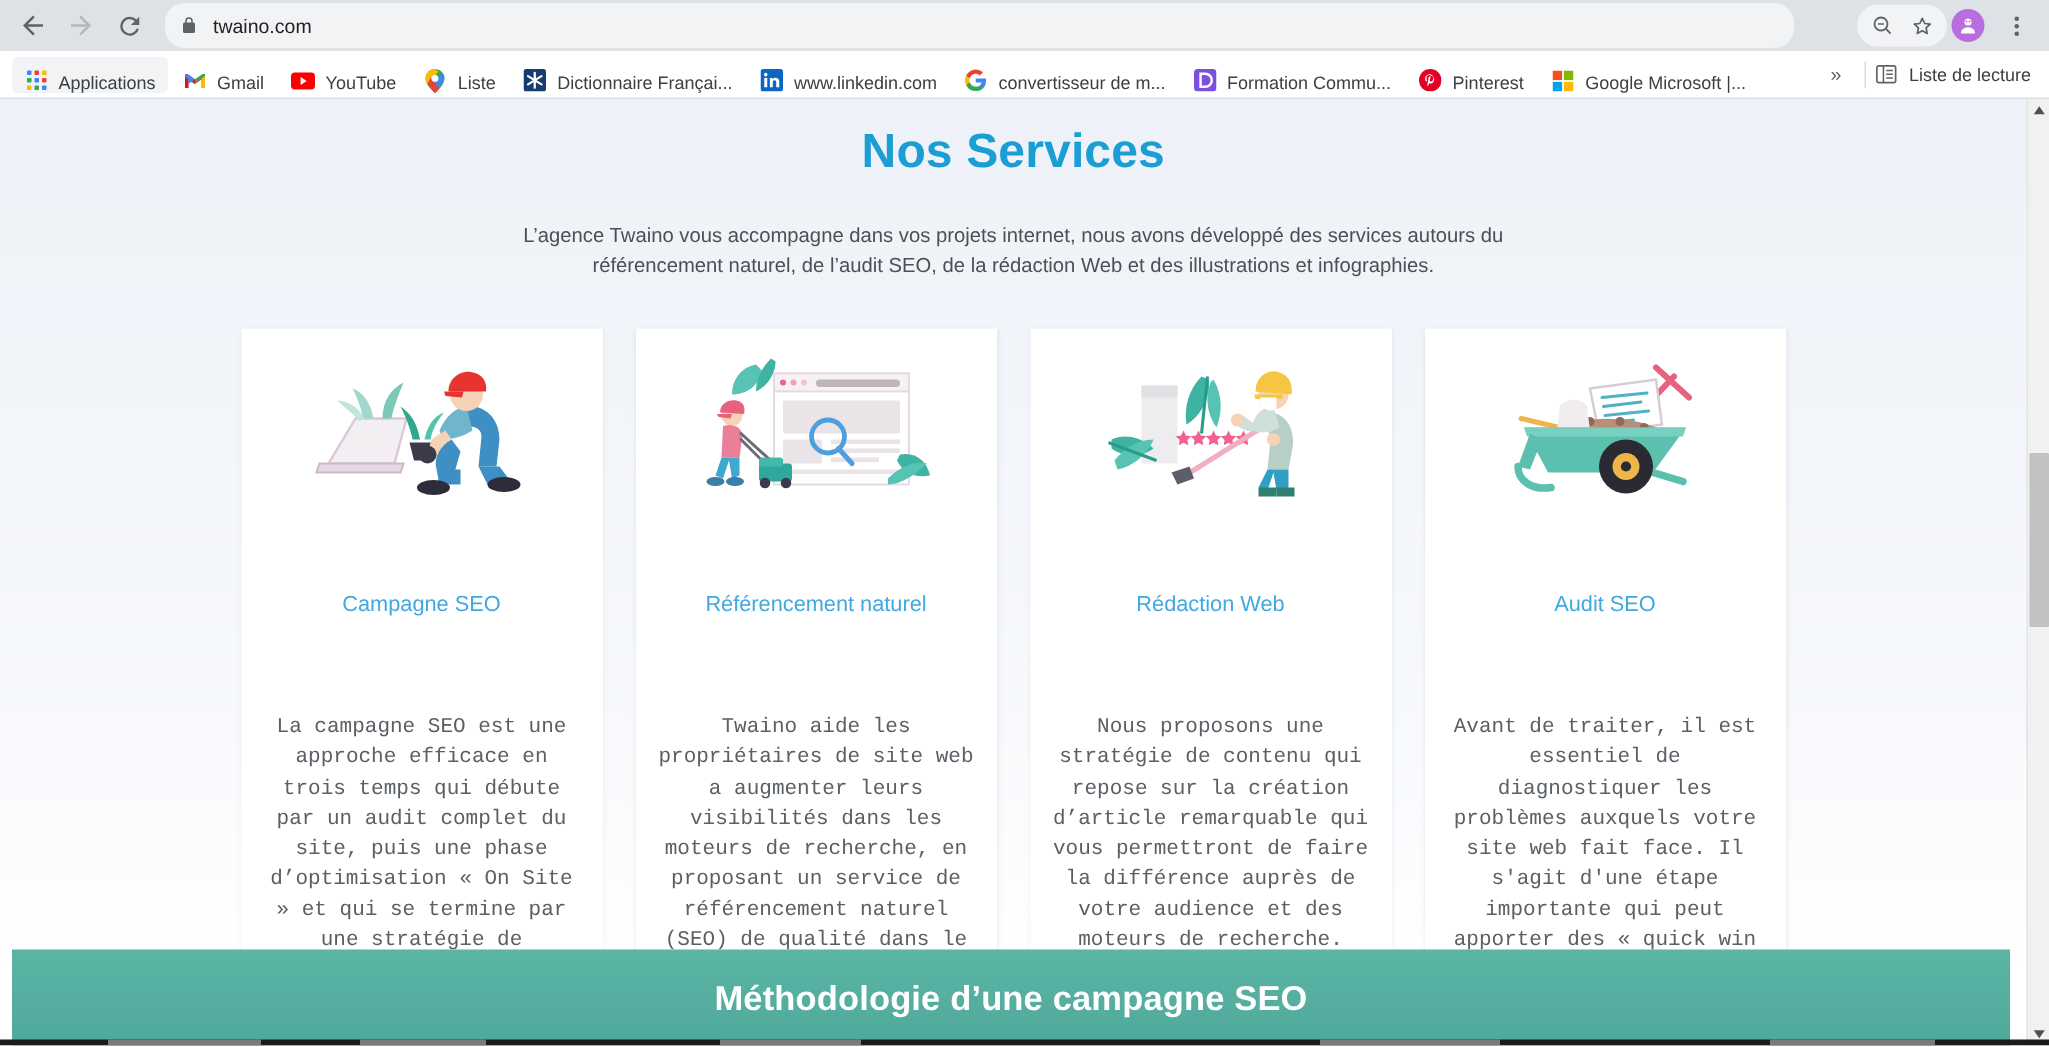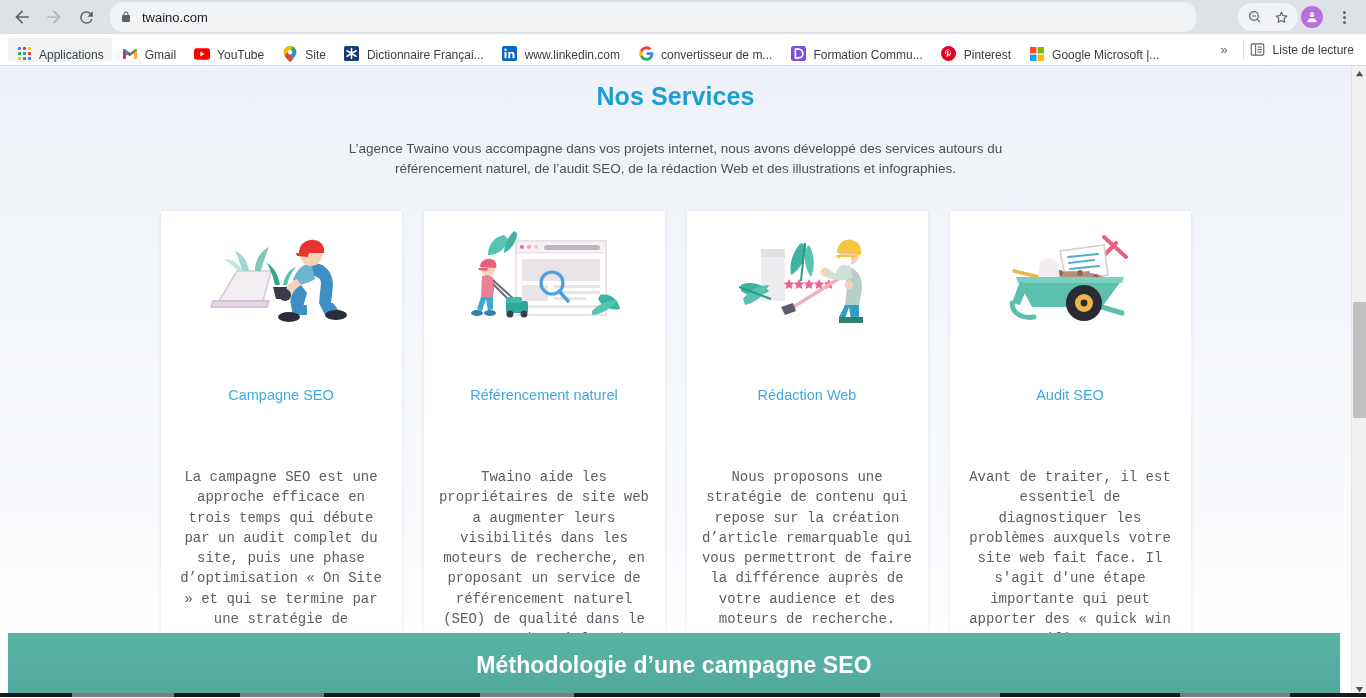--- a/index.html
+++ b/index.html
@@ -148,21 +148,21 @@
   }
 
   .content-area {
     width: 1351px;
     height: 631px;
     position: relative;
   }
 
   .section-title {
     text-align: center;
-    font-size: 25px;
+    font-size: 32px;
     font-weight: bold;
     color: #1a9ed4;
     padding-top: 16px;
     letter-spacing: 0.1px;
   }
 
   .section-intro {
     width: 680px;
     margin: 28px auto 0;
     text-align: center;
@@ -405,21 +405,21 @@
     <div class="bookmark">
       <span class="bm-ico">
         <svg width="14" height="16" viewBox="0 0 24 28">
           <path d="M12 0C5.9 0 1 4.9 1 11c0 8 11 17 11 17s11-9 11-17c0-6.1-4.9-11-11-11z" fill="#34a853"></path>
           <path d="M12 0C5.9 0 1 4.9 1 11c0 2.2.9 4.5 2.2 6.7L16 3.3A11 11 0 0 0 12 0z" fill="#fbbc04"></path>
           <path d="M20.5 4.8L8 19.6c1.9 2.6 4 4.8 4 4.8s11-9 11-13.4c0-2.3-.9-4.4-2.5-6.2z" fill="#4285f4"></path>
           <path d="M3.2 17.7C5.6 21.8 12 28 12 28s2.6-2.1 5.2-5.3L6.8 10.3z" fill="#ea4335"></path>
           <circle cx="12" cy="11" r="4" fill="#ffffff"></circle>
         </svg>
       </span>
-      <span class="bm-label">Site</span>
+      <span class="bm-label">Liste</span>
     </div>
 
     <div class="bookmark">
       <span class="bm-ico">
         <svg width="15" height="15" viewBox="0 0 24 24">
           <rect x="0" y="0" width="24" height="24" rx="3" fill="#173c6e"></rect>
           <path d="M12 4v16M4.8 7.6l14.4 8.8M19.2 7.6L4.8 16.4" stroke="#ffffff" stroke-width="2.4" stroke-linecap="round"></path>
         </svg>
       </span>
       <span class="bm-label">Dictionnaire Françai...</span>

